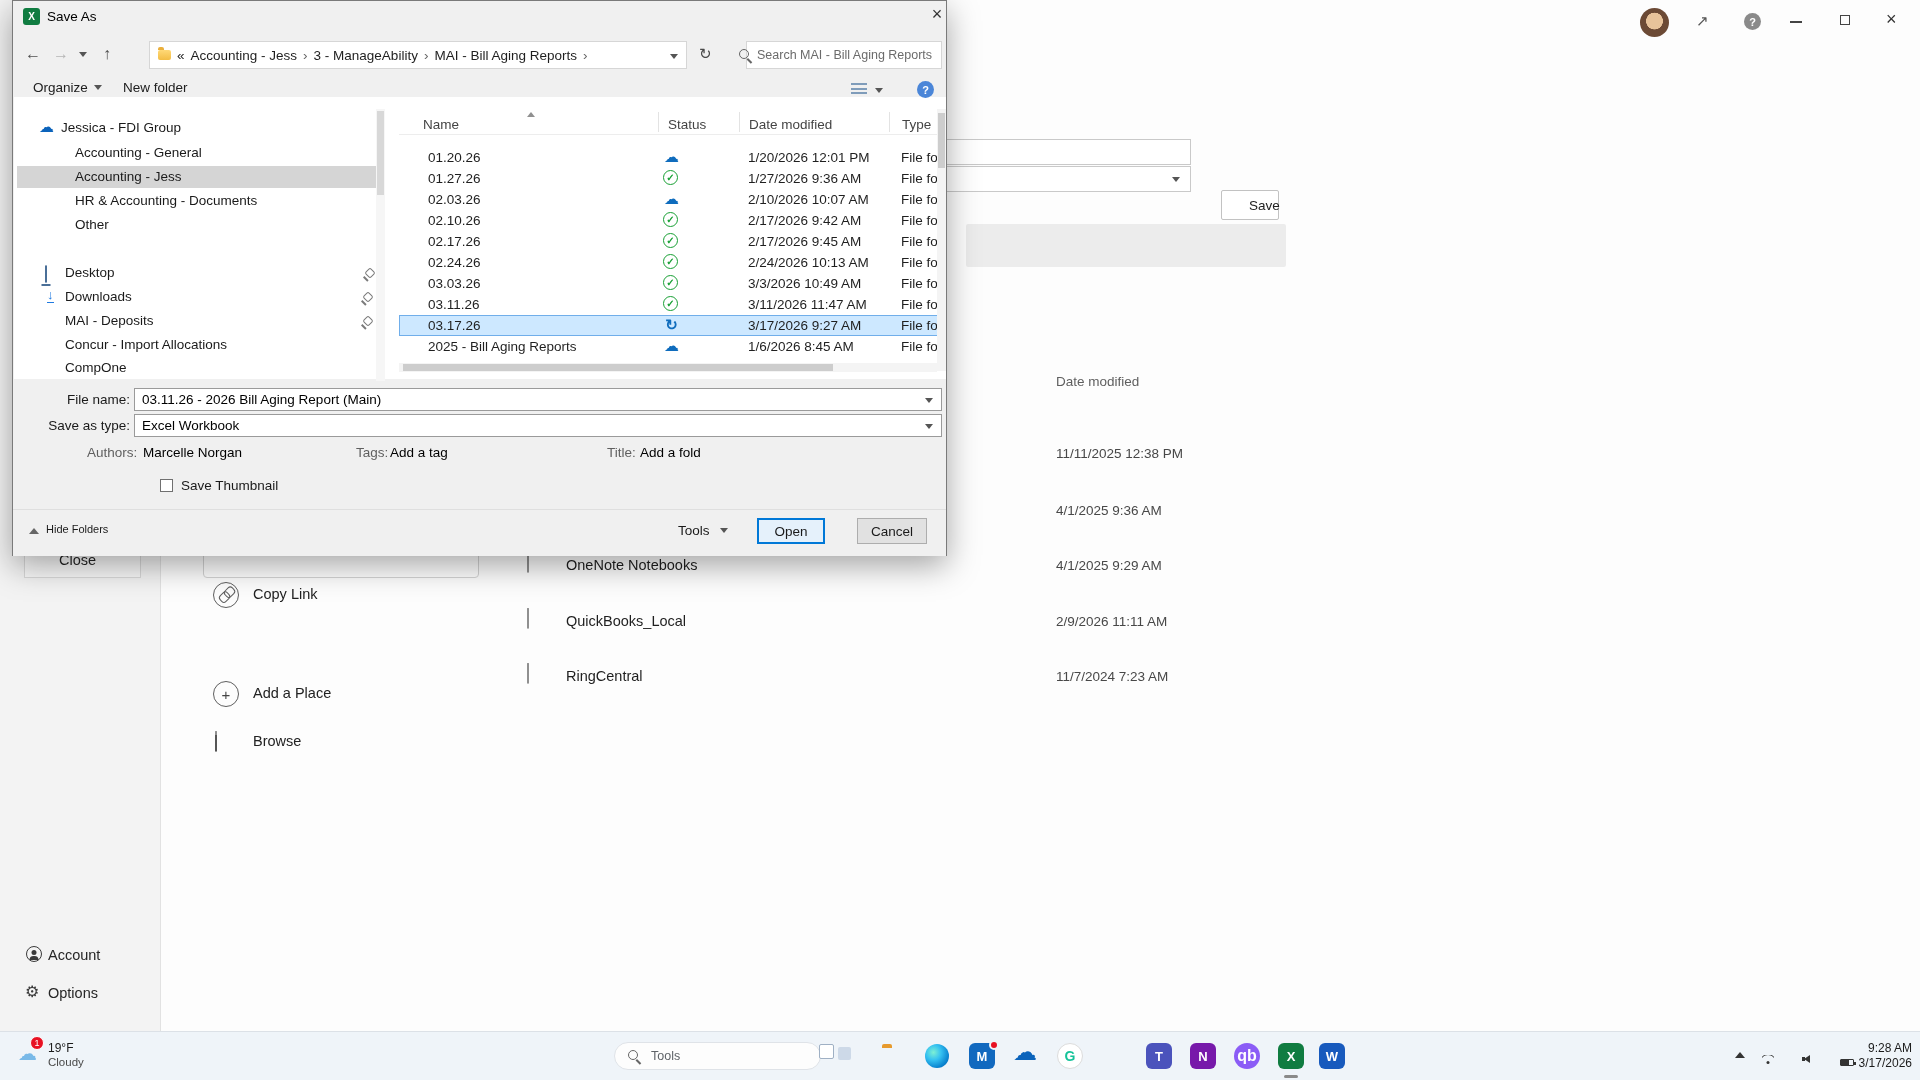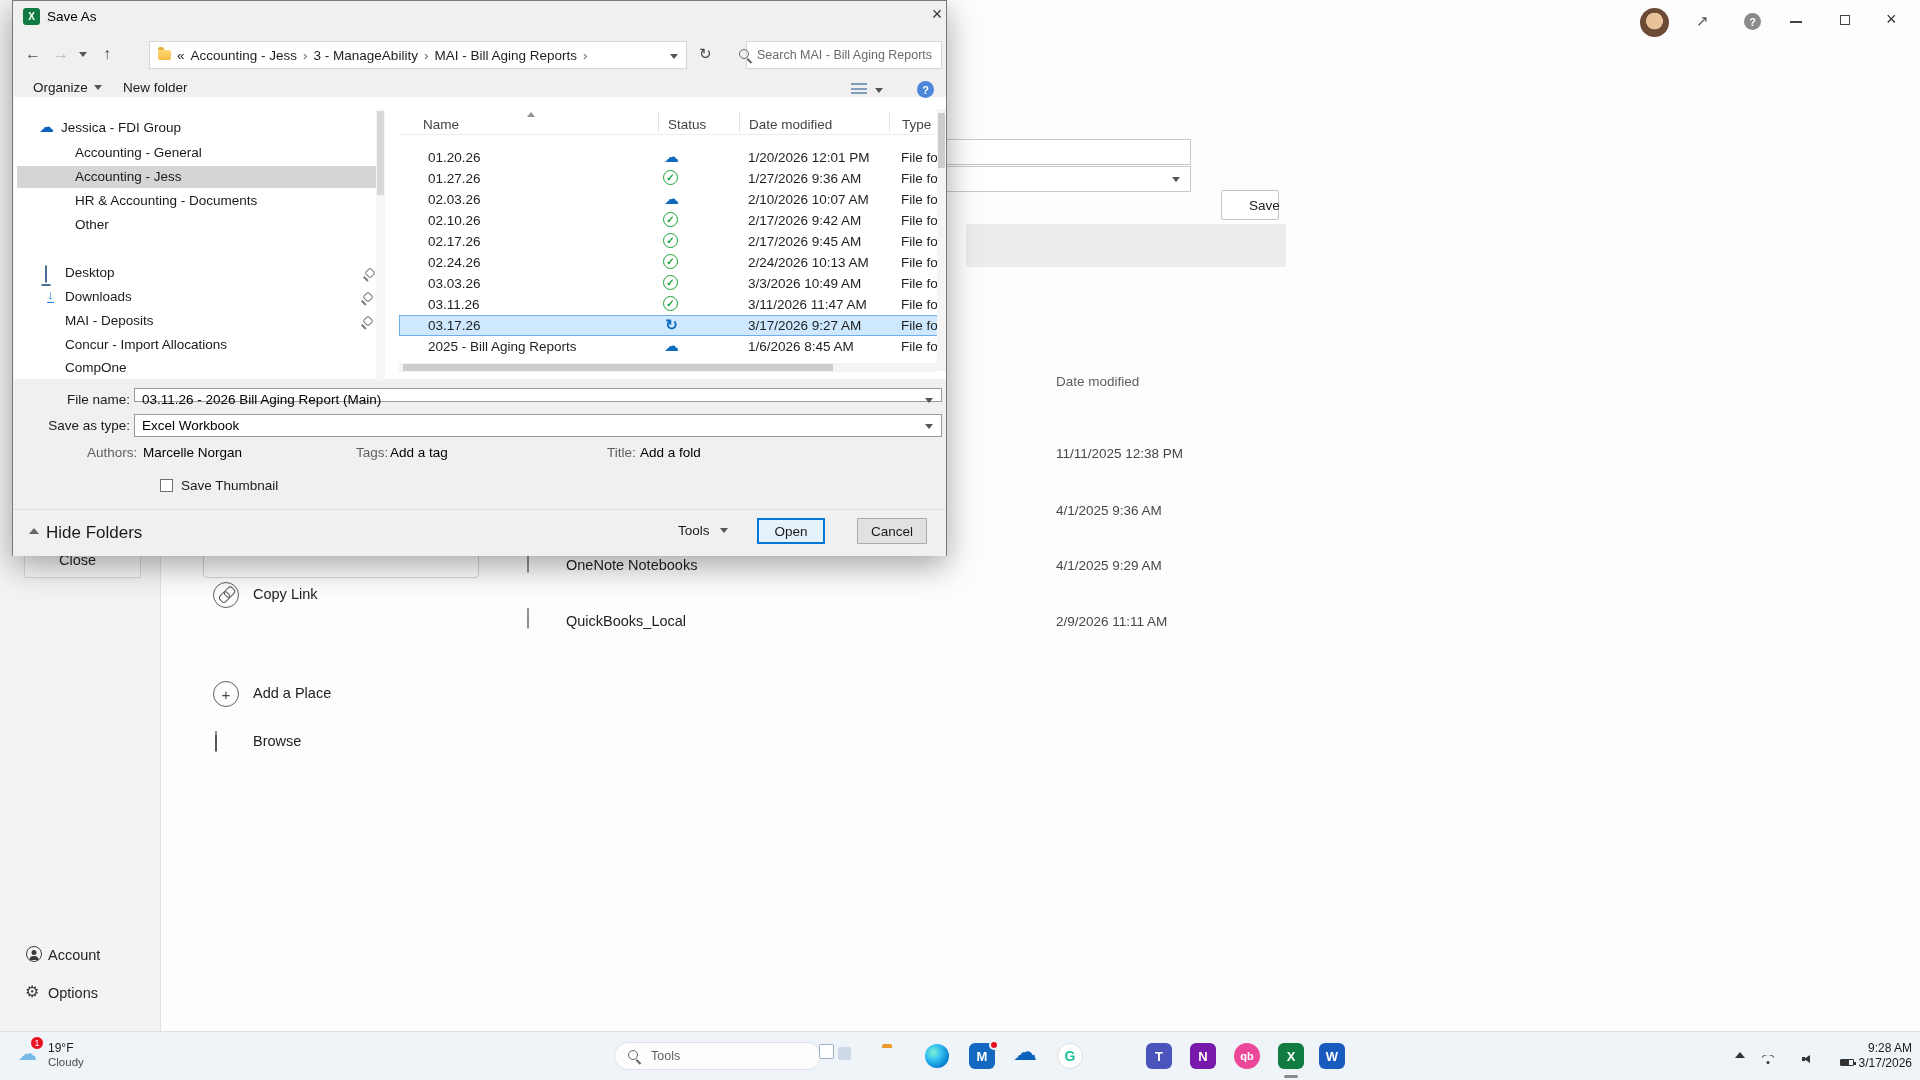--- a/index.html
+++ b/index.html
@@ -175,20 +175,25 @@
   <div class="recent-row" style="top:546px;">
     <span class="folder-outline abs" style="left:13px;top:10px;width:24px;height:17px;"></span>
     <span class="abs" style="left:52px;top:11px;font-size:14.5px;color:#1f1f1f;">OneNote Notebooks</span>
     <span class="abs" style="left:542px;top:12px;font-size:13.5px;color:#484848;">4/1/2025 9:29 AM</span>
   </div>
   <div class="recent-row" style="top:602px;">
     <span class="folder-outline abs" style="left:13px;top:10px;width:24px;height:17px;"></span>
     <span class="abs" style="left:52px;top:11px;font-size:14.5px;color:#1f1f1f;">QuickBooks_Local</span>
     <span class="abs" style="left:542px;top:12px;font-size:13.5px;color:#484848;">2/9/2026 11:11 AM</span>
   </div>
+  <div class="recent-row" style="top:657px;">
+    <span class="folder-outline abs" style="left:13px;top:10px;width:24px;height:17px;"></span>
+    <span class="abs" style="left:52px;top:11px;font-size:14.5px;color:#1f1f1f;">RingCentral</span>
+    <span class="abs" style="left:542px;top:12px;font-size:13.5px;color:#484848;">11/7/2024 7:23 AM</span>
+  </div>
 </div>
 
 <div class="dlg">
   <div class="white-band"></div>
 
   <span class="abs tile" style="left:10px;top:7px;width:17px;height:17px;background:#107c41;font-size:10px;border-radius:3px;">X</span>
   <span class="abs" style="left:34px;top:8px;font-size:13.5px;color:#000;">Save As</span>
   <span class="abs" style="left:912px;top:3px;width:24px;height:24px;font-size:18px;color:#333;text-align:center;">×</span>
 
   <span class="abs" style="left:12px;top:44px;font-size:16px;color:#4f4f4f;">←</span>
@@ -354,21 +359,21 @@
   </div>
 
   <div class="abs" style="left:924px;top:108px;width:9px;height:262px;background:#f4f4f4;">
     <div class="abs" style="left:1px;top:4px;width:7px;height:55px;background:#cdcdcd;"></div>
   </div>
   <div class="abs" style="left:386px;top:362px;width:538px;height:9px;background:#f4f4f4;">
     <div class="abs" style="left:4px;top:1px;width:430px;height:7px;background:#cdcdcd;"></div>
   </div>
 
   <span class="abs fld-label" style="left:40px;top:391px;width:77px;text-align:right;">File name:</span>
-  <div class="combo" style="left:121px;top:387px;width:808px;height:14px;">
+  <div class="combo" style="left:121px;top:387px;width:808px;height:23px;">
     <span class="val">03.11.26 - 2026 Bill Aging Report (Main)</span>
     <span class="tri-down"></span>
   </div>
   <span class="abs fld-label" style="left:24px;top:417px;width:93px;text-align:right;">Save as type:</span>
   <div class="combo" style="left:121px;top:413px;width:808px;height:23px;">
     <span class="val">Excel Workbook</span>
     <span class="tri-down"></span>
   </div>
 
   <span class="abs fld-label" style="left:74px;top:444px;color:#5f5f5f;">Authors:</span>
@@ -376,21 +381,21 @@
   <span class="abs fld-label" style="left:343px;top:444px;color:#5f5f5f;">Tags:</span>
   <span class="abs link" style="left:377px;top:444px;">Add a tag</span>
   <span class="abs fld-label" style="left:594px;top:444px;color:#5f5f5f;">Title:</span>
   <span class="abs link" style="left:627px;top:444px;">Add a fold</span>
 
   <span class="checkbox abs" style="left:147px;top:478px;width:13px;height:13px;"></span>
   <span class="abs fld-label" style="left:168px;top:477px;">Save Thumbnail</span>
 
   <div class="abs" style="left:0;top:508px;width:933px;height:47px;border-top:1px solid #dfdfdf;background:#f0f0f0;"></div>
   <span class="tri-up abs" style="left:16px;top:527px;"></span>
-  <span class="abs" style="left:33px;top:522px;font-size:17px;color:#1a1a1a;">Hide Folders</span>
+  <span class="abs" style="left:33px;top:522px;font-size:11px;color:#1a1a1a;">Hide Folders</span>
   <span class="abs flex" style="left:665px;top:522px;gap:10px;font-size:13.5px;color:#1a1a1a;">
     <span>Tools</span>
     <span class="tri-down"></span>
   </span>
   <div class="btn btn-default" style="left:744px;top:517px;width:68px;height:26px;">
     <span>Open</span>
   </div>
   <div class="btn" style="left:844px;top:517px;width:70px;height:26px;">
     <span>Cancel</span>
   </div>
@@ -416,21 +421,21 @@
   <span class="task-view-ico abs" style="left:836px;top:13px;width:22px;height:22px;"></span>
   <span class="fe-folder abs" style="left:881px;top:15px;width:26px;height:19px;"></span>
   <span class="edge-ico abs" style="left:925px;top:12px;width:24px;height:24px;"></span>
   <span class="tile abs" style="left:969px;top:11px;width:26px;height:26px;background:#1269bf;font-size:13px;overflow:visible;">M</span>
   <span class="badge-dot abs" style="left:989px;top:8px;"></span>
   <span class="abs" style="left:1013px;top:6px;font-size:24px;color:#0b63bb;">☁</span>
   <span class="tile abs" style="left:1057px;top:11px;width:26px;height:26px;background:#fff;border:1px solid #dcdcdc;border-radius:50%;color:#15c39a;font-size:14px;">G</span>
   <span class="chrome-ico abs" style="left:1101px;top:12px;width:24px;height:24px;"></span>
   <span class="tile abs" style="left:1146px;top:11px;width:26px;height:26px;background:#4b53bc;font-size:13px;">T</span>
   <span class="tile abs" style="left:1190px;top:11px;width:26px;height:26px;background:#7719aa;font-size:13px;">N</span>
-  <span class="tile abs" style="left:1234px;top:11px;width:26px;height:26px;background:#ec4899;border-radius:50%;font-size:11px;">qb</span>
+  <span class="tile abs" style="left:1234px;top:11px;width:26px;height:26px;background:#8b5cf6;border-radius:50%;font-size:16px;">qb</span>
   <span class="tile abs" style="left:1278px;top:11px;width:26px;height:26px;background:#107c41;font-size:13px;">X</span>
   <span class="abs" style="left:1284px;top:43px;width:14px;height:3px;background:#8a8a8a;border-radius:2px;"></span>
   <span class="tile abs" style="left:1319px;top:11px;width:26px;height:26px;background:#185abd;font-size:13px;">W</span>
 
   
   <span class="tri-up abs" style="left:1735px;top:20px;border-bottom-color:#333;"></span>
   <span class="wifi abs" style="left:1762px;top:19px;"></span>
   <span class="spk abs" style="left:1786px;top:19px;"></span>
   <span class="batt abs" style="left:1808px;top:21px;"></span>
   <div class="abs" style="left:1838px;top:9px;width:74px;text-align:right;font-size:12px;line-height:15px;color:#1b1b1b;">

